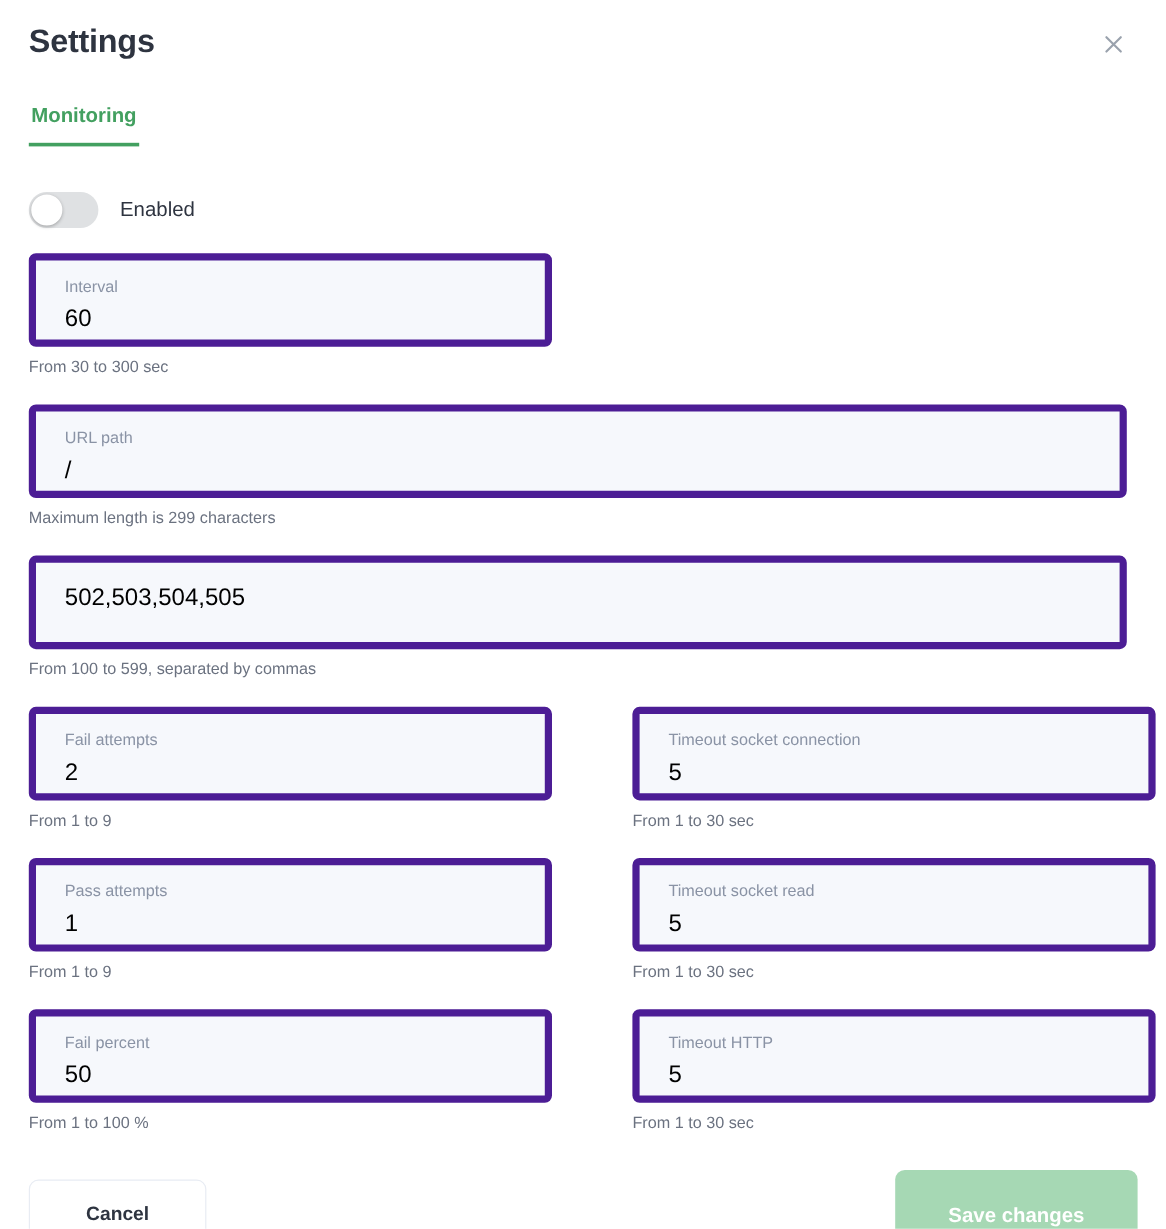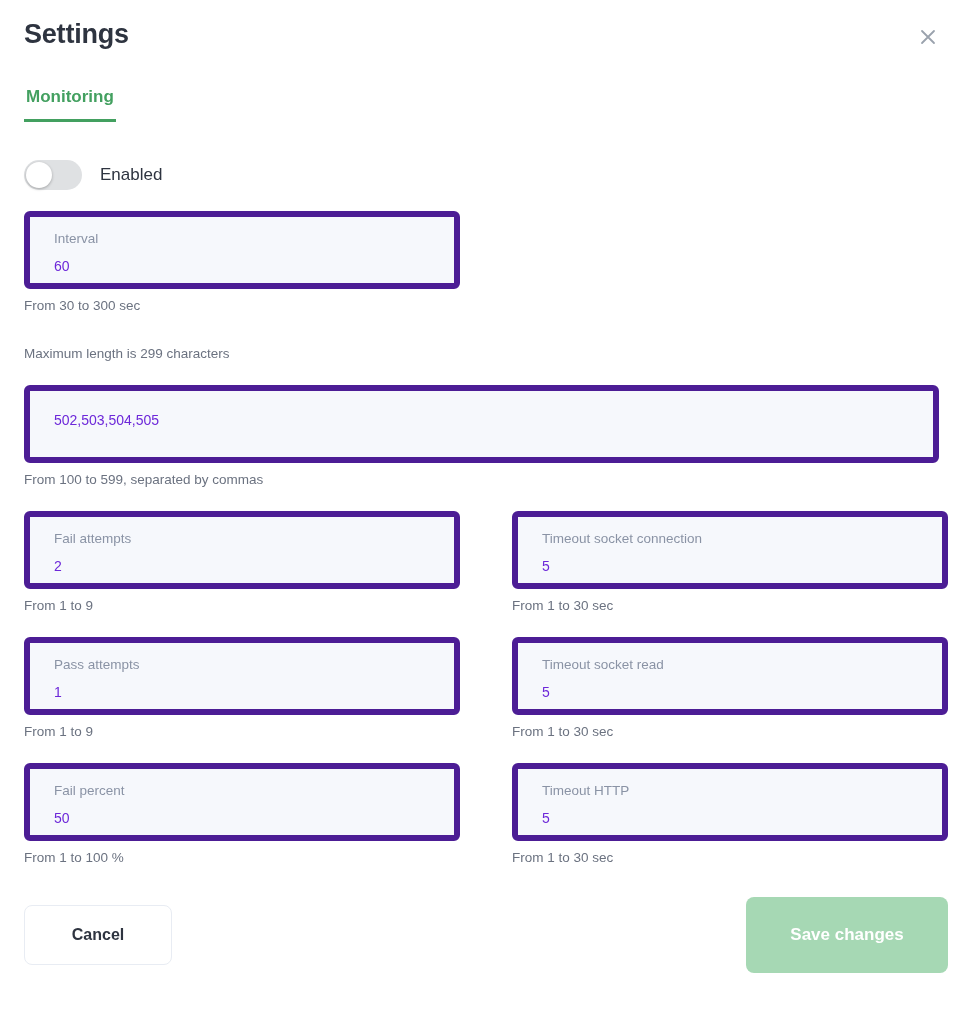--- a/index.html
+++ b/index.html
@@ -113,41 +113,41 @@
     height: 78px;
     padding: 12px 16px 0 24px;
     cursor: text;
   }
   .field-label {
     font-size: 13.5px;
     color: #8a93a5;
     line-height: 20px;
   }
   .field-value {
-    font-size: 14px;
-    color: #6d28d9;
+    font-size: 20px;
+    color: #000000;
     line-height: 30px;
     margin-top: 2px;
   }
   .field-hint {
     font-size: 13.5px;
     color: #6b7280;
     margin-top: 8px;
     line-height: 18px;
   }
 
   .field.w-narrow { width: 436px; }
   .field.w-wide   { width: 915px; }
 
   .row-gap { height: 22px; }
 
   
   .grid-row {
     display: flex;
-    gap: 52px;
+    gap: 67px;
   }
   .grid-col { width: 436px; }
 
   
   .footer {
     display: flex;
     align-items: center;
     justify-content: space-between;
     margin-top: 30px;
   }
@@ -209,20 +209,24 @@
       <div class="field w-narrow">
         <div class="field-label">Interval</div>
         <div class="field-value">60</div>
       </div>
       <div class="field-hint">From 30 to 300 sec</div>
     </div>
 
     <div class="row-gap"></div>
 
     <div class="field-block">
+      <div class="field w-wide">
+        <div class="field-label">URL path</div>
+        <div class="field-value">/</div>
+      </div>
       <div class="field-hint">Maximum length is 299 characters</div>
     </div>
 
     <div class="row-gap"></div>
 
     <div class="field-block">
       <div class="field w-wide">
         <div class="field-value">502,503,504,505</div>
       </div>
       <div class="field-hint">From 100 to 599, separated by commas</div>

